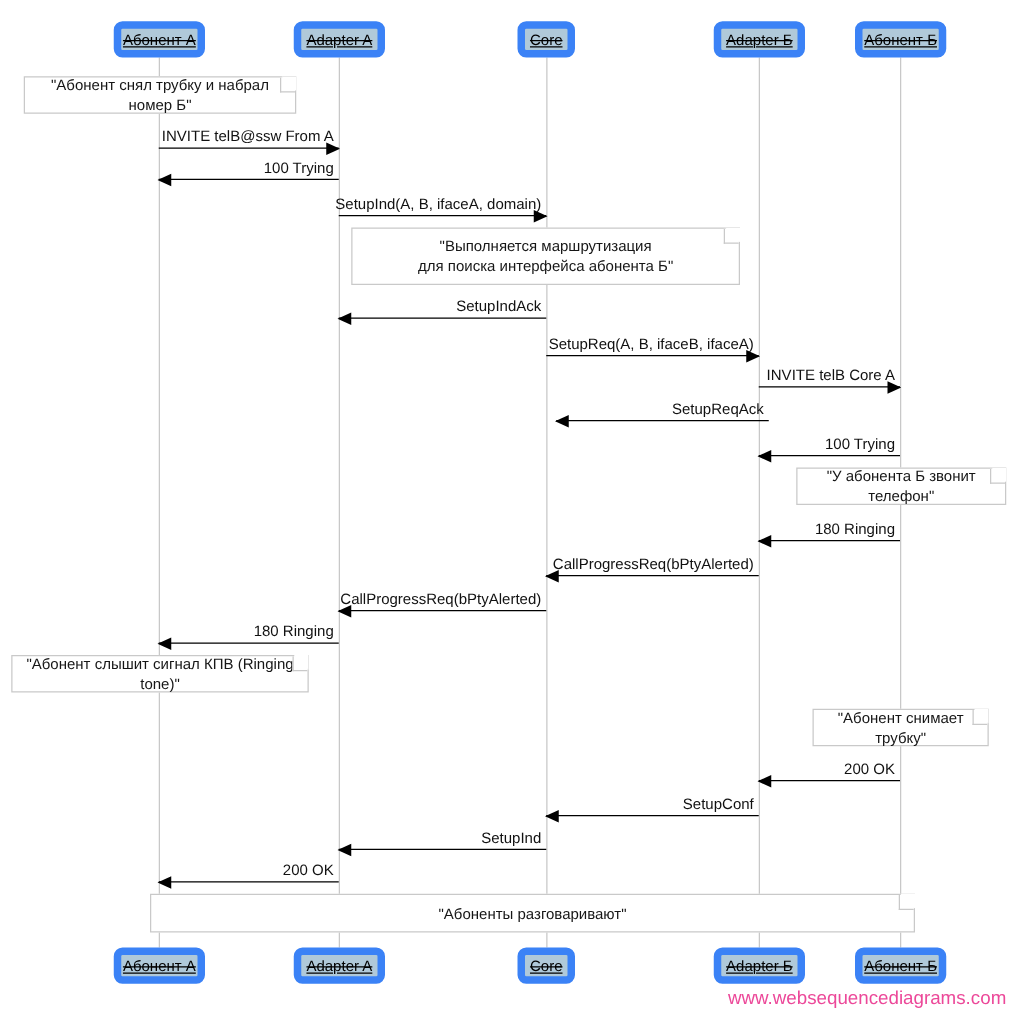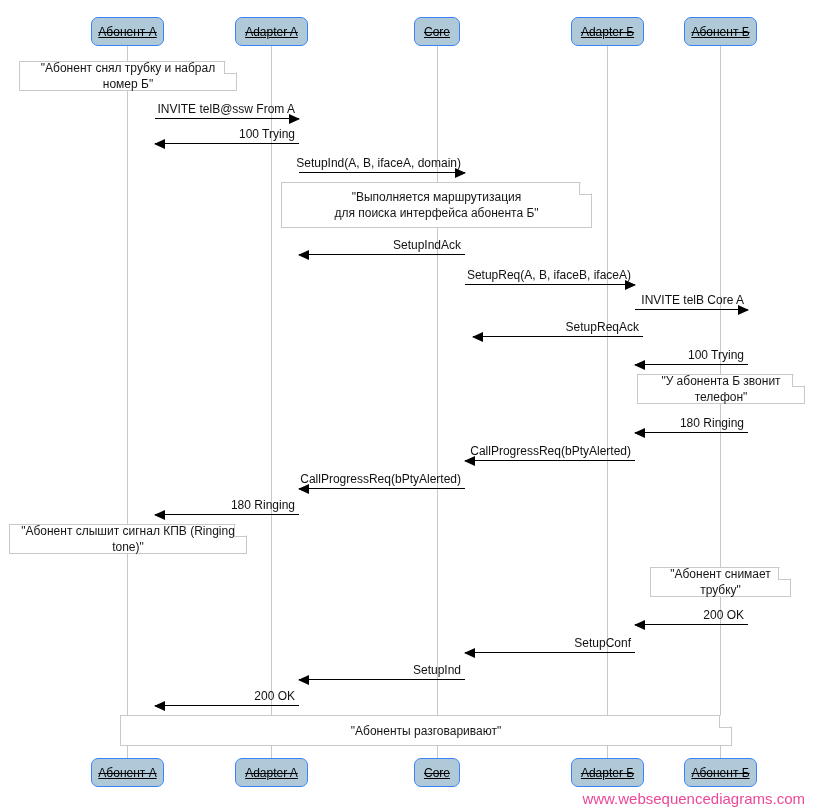--- a/index.html
+++ b/index.html
@@ -26,21 +26,21 @@
     position: absolute;
     width: 1px;
     background: #c8c8c8;
   }
 
   
   .participant {
     position: absolute;
     box-sizing: border-box;
     background: #b0c9d9;
-    border: 1px solid #3b82f6;
+    border: 6px solid #3b82f6;
     border-radius: 7px;
     height: 29px;
     display: flex;
     align-items: center;
     justify-content: center;
     text-align: center;
   }
   .participant .plabel {
     font-size: 12px;
     color: #000000;
@@ -86,21 +86,20 @@
     width: 12px;
     height: 12px;
     background: #ffffff;
     clip-path: polygon(100% 0, 100% 100%, 0 0);
   }
 
   
   .msg {
     position: absolute;
     height: 18px;
-    margin-left: 28px;
   }
   .msg .line {
     position: absolute;
     left: 0;
     right: 0;
     bottom: 0;
     height: 0;
     border-top: 1.4px solid #000000;
   }
   .msg .head {

